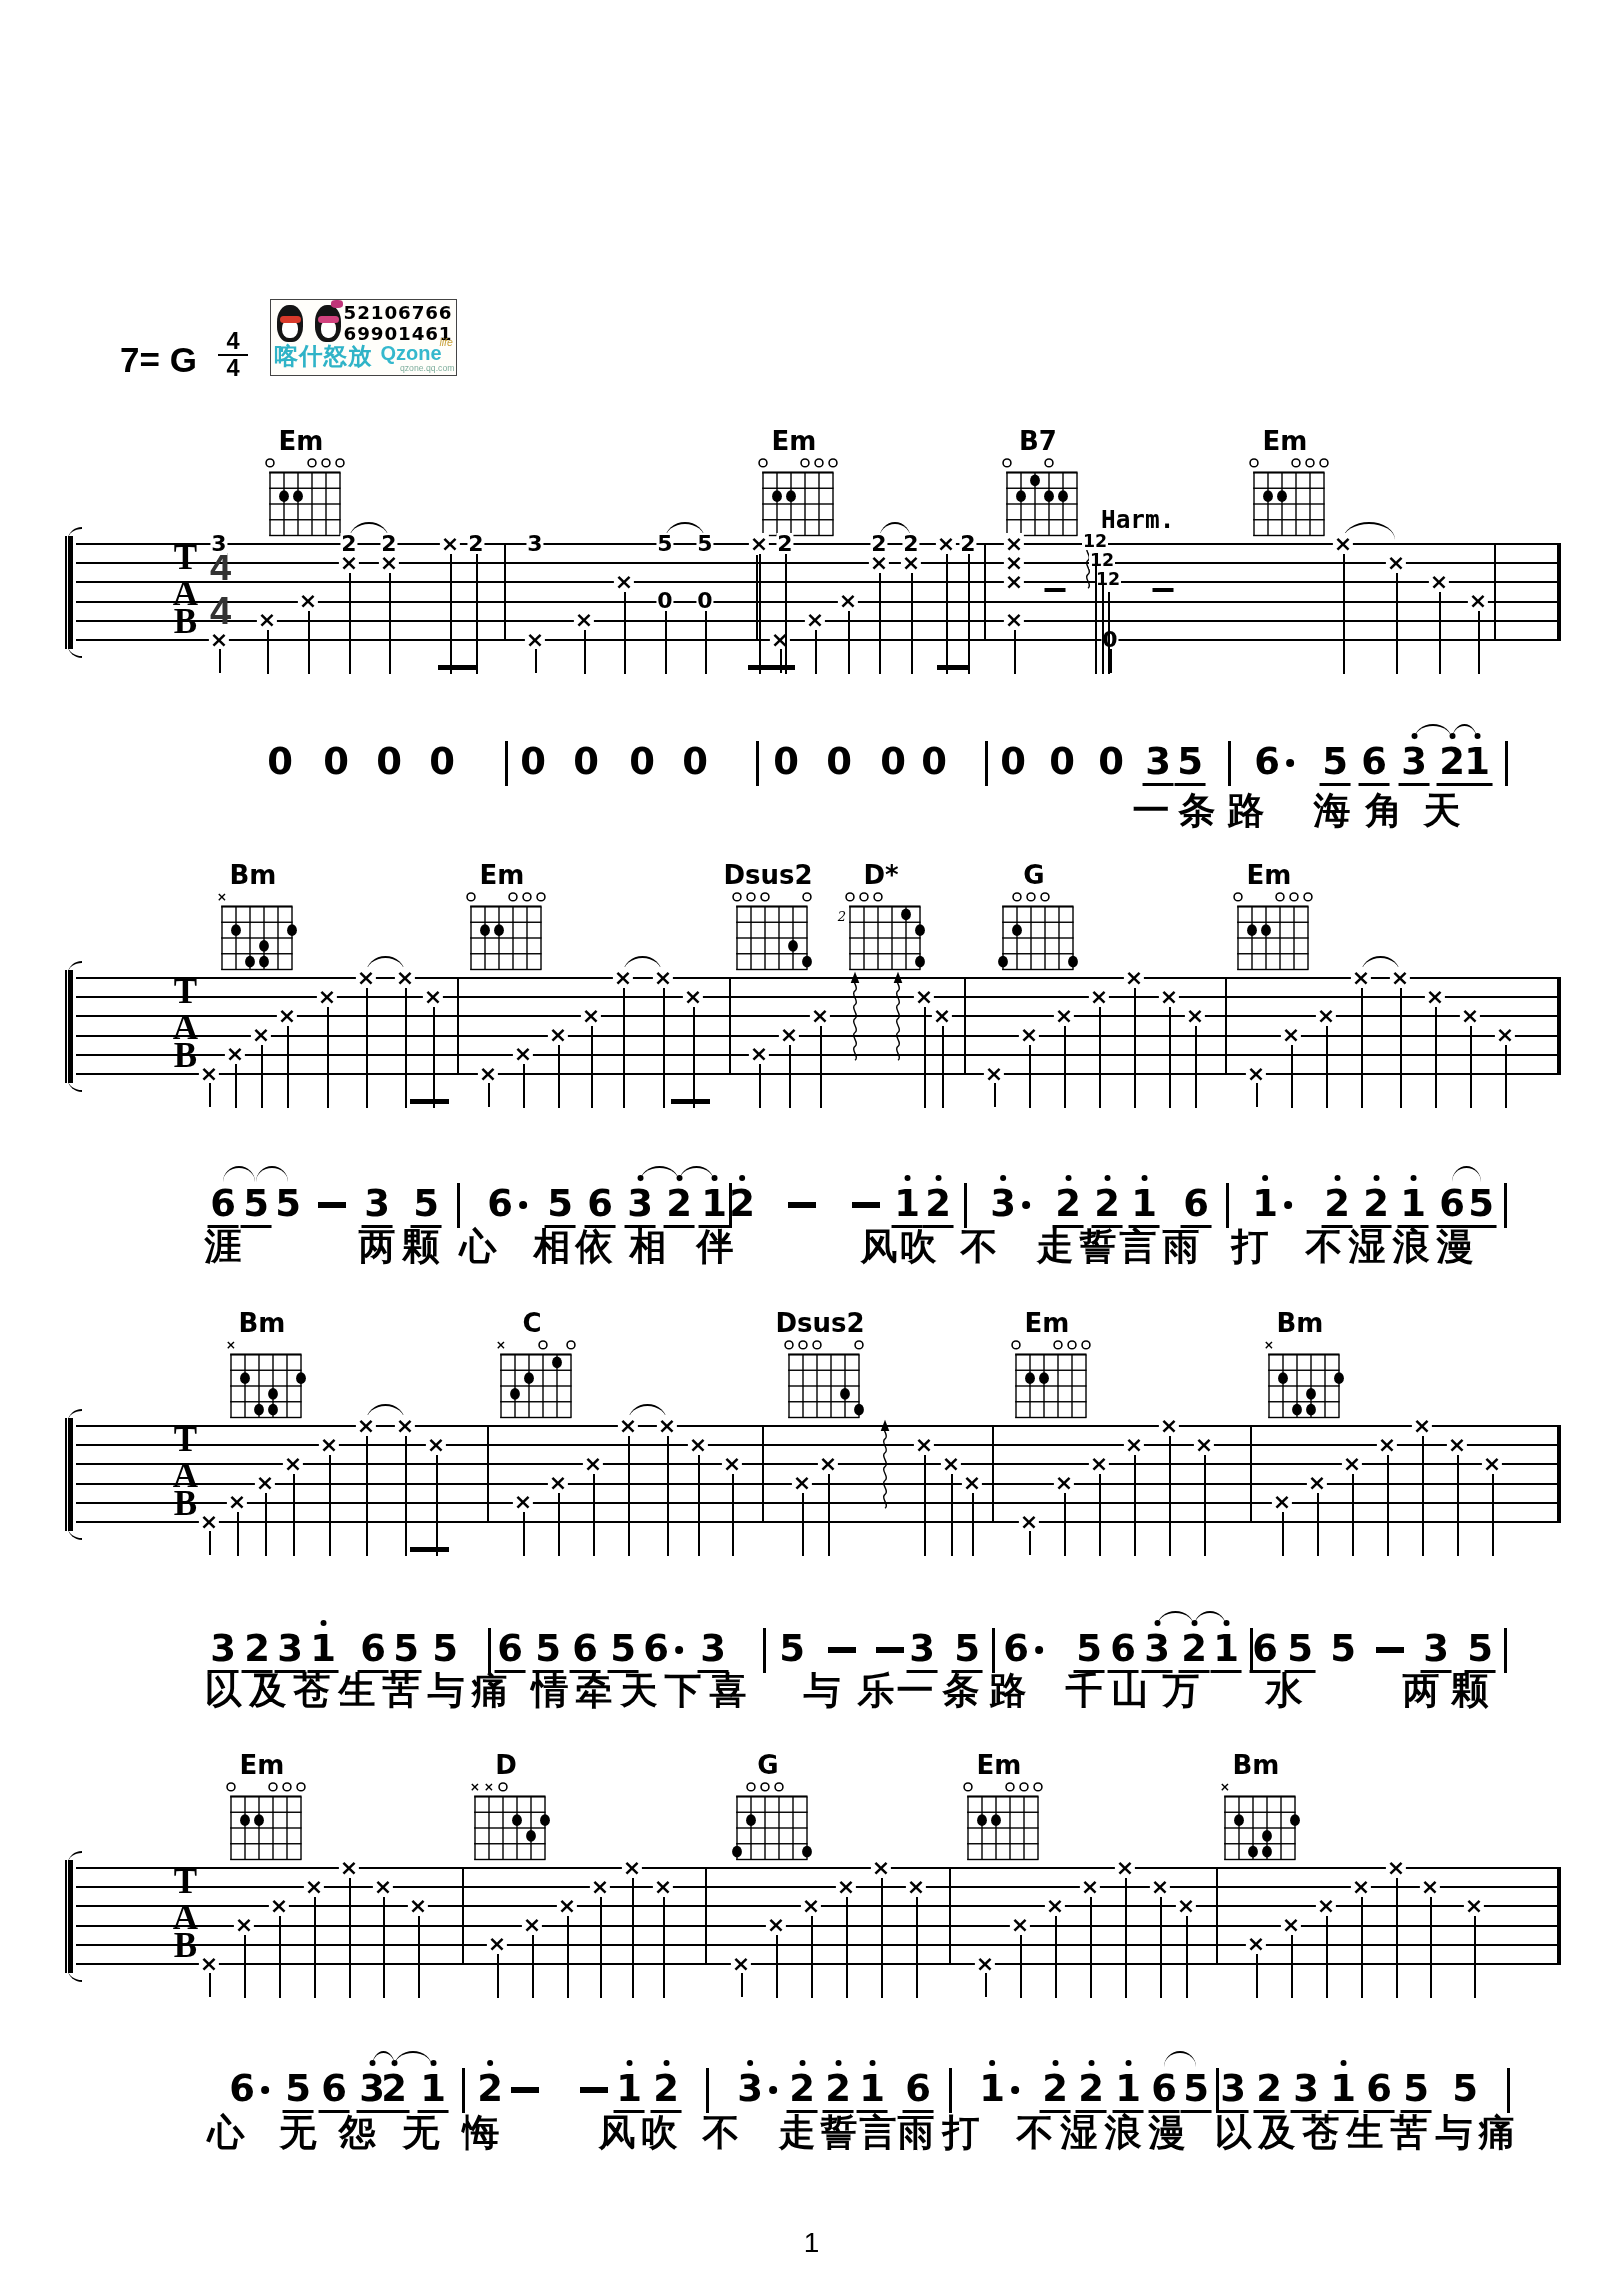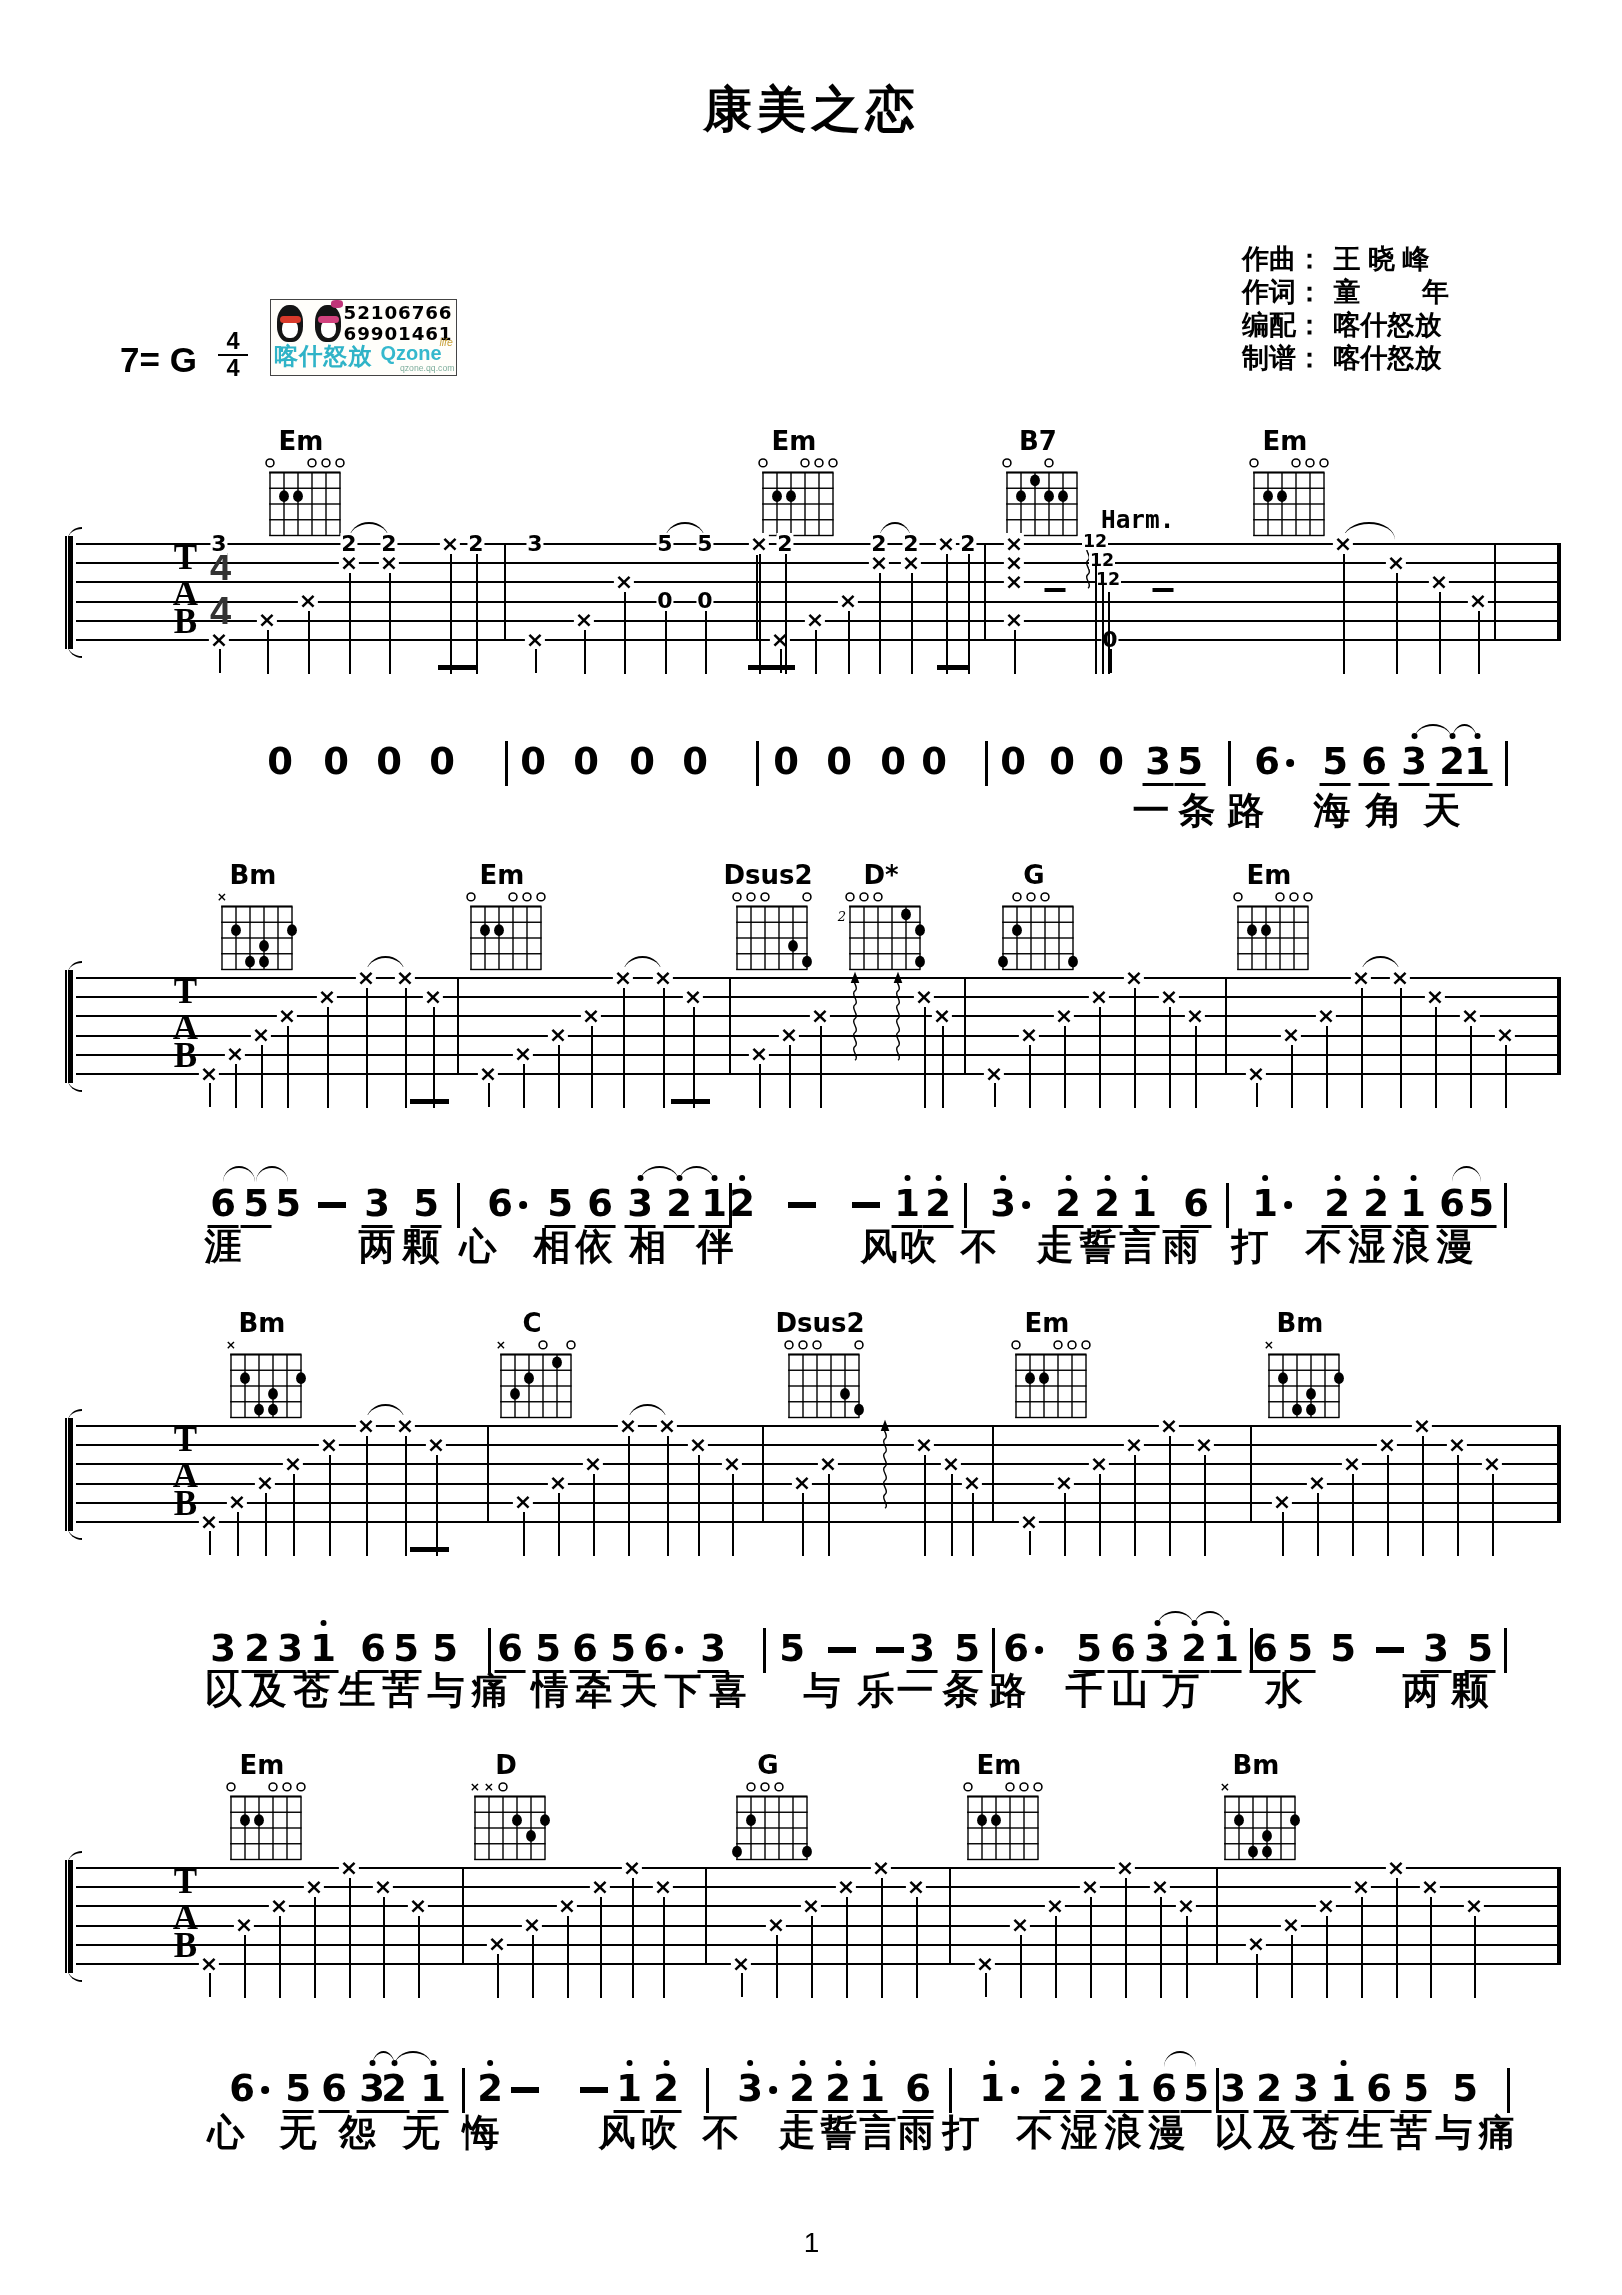--- a/index.html
+++ b/index.html
@@ -61,28 +61,21 @@
   .jpbar{position:absolute;width:2.6px;height:45px;top:-1.7px;background:#000;}
   .jpdash{position:absolute;width:28px;height:5.2px;top:17.4px;background:#000;transform:translateX(-50%);}
   .jptie{position:absolute;top:-19px;height:14px;border-top:2.6px solid #000;border-radius:50% 50% 0 0/100% 100% 0 0;}
   .lyc{position:absolute;transform:translateX(-50%);font-size:37px;font-weight:bold;line-height:38px;}
   .pageno{position:absolute;top:2227px;left:0;width:100%;text-align:center;font-size:28px;}
 </style>
 </head>
 <body>
 
 <div class="page" id="score">
-  <div class="title">康美之恋</div>
 
-  <div class="credits">
-    <div class="crow"><span>作曲：</span><span class="cname">王 晓 峰</span></div>
-    <div class="crow"><span>作词：</span><span class="cname">童　　 年</span></div>
-    <div class="crow"><span>编配：</span><span class="cname">喀什怒放</span></div>
-    <div class="crow"><span>制谱：</span><span class="cname">喀什怒放</span></div>
-  </div>
 
   <div class="keysig">7= G</div>
   <div class="frac">
     <div>4</div>
     <div class="fbar"></div>
     <div>4</div>
   </div>
 
   <div class="logo">
     <div class="pens">

